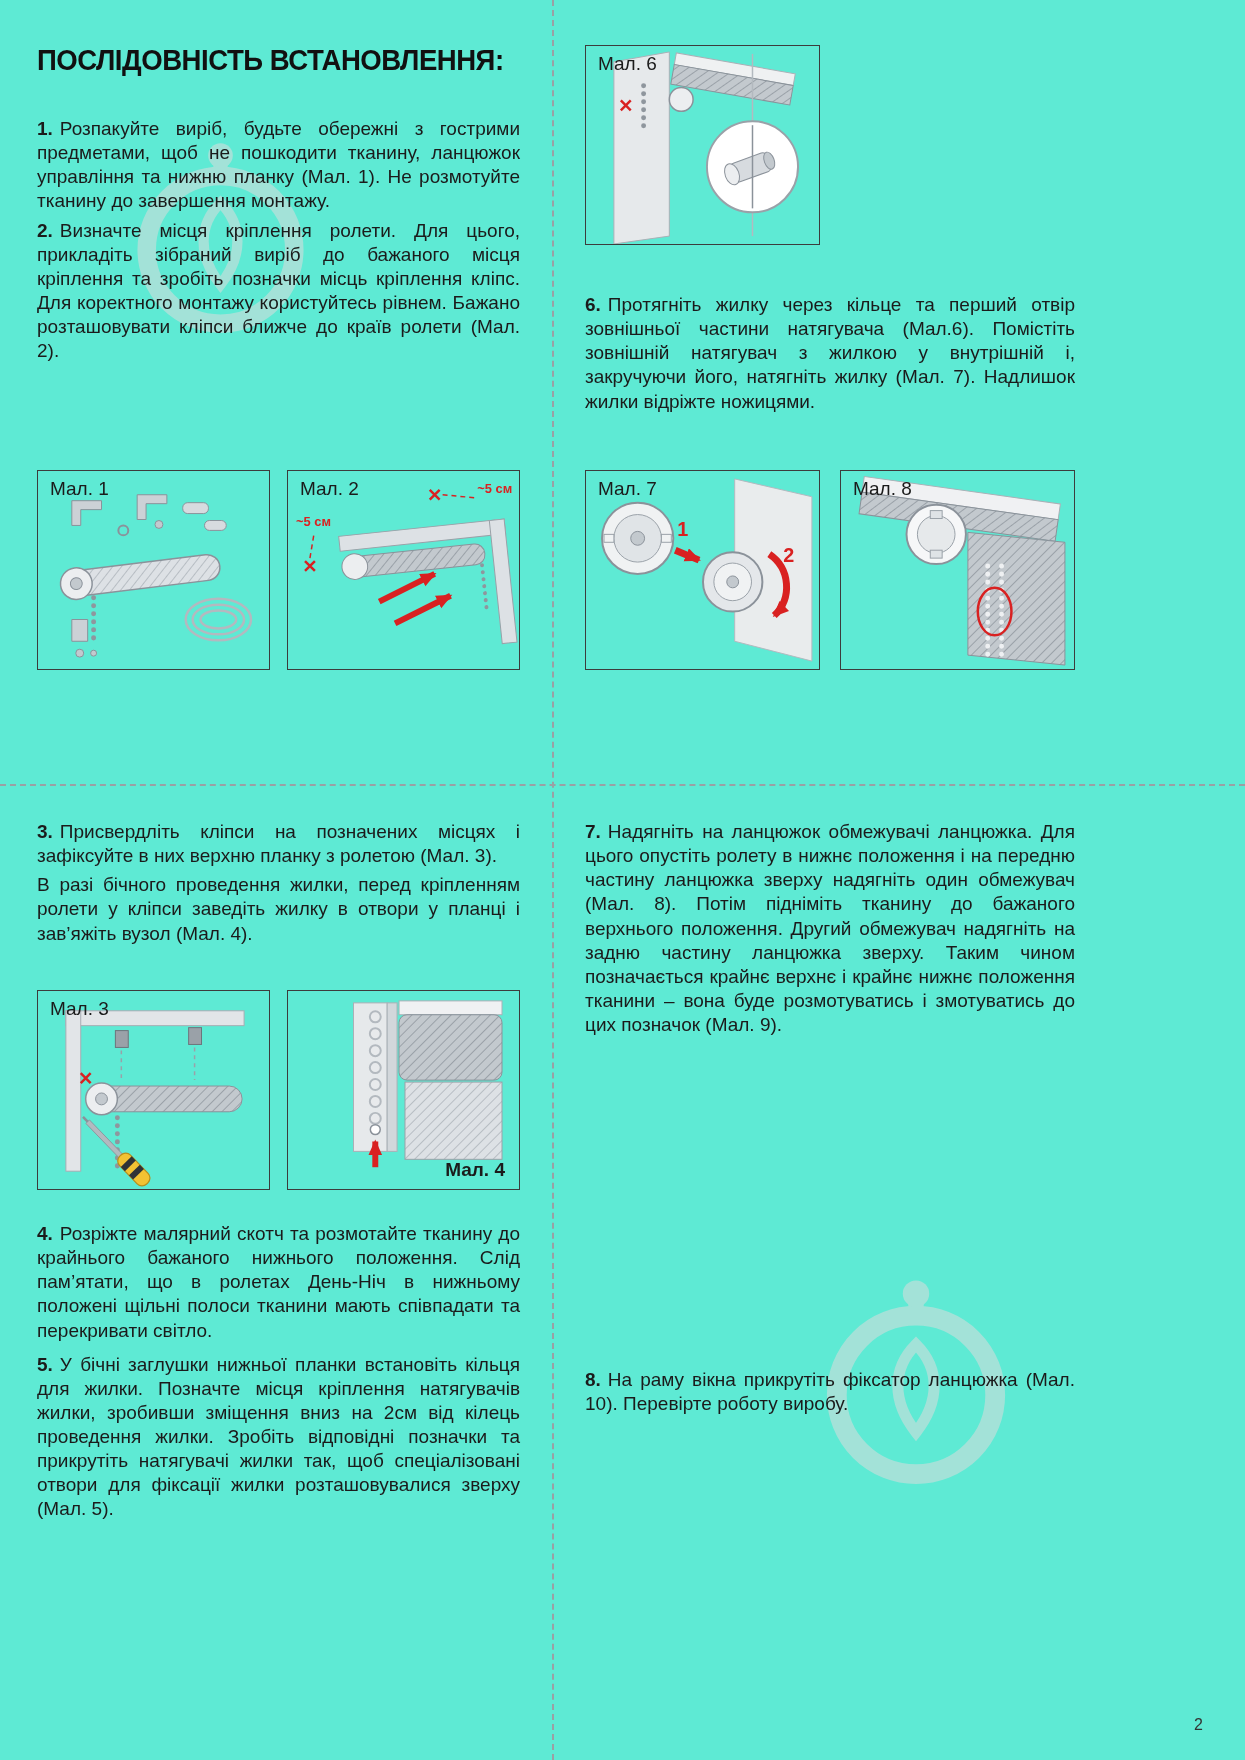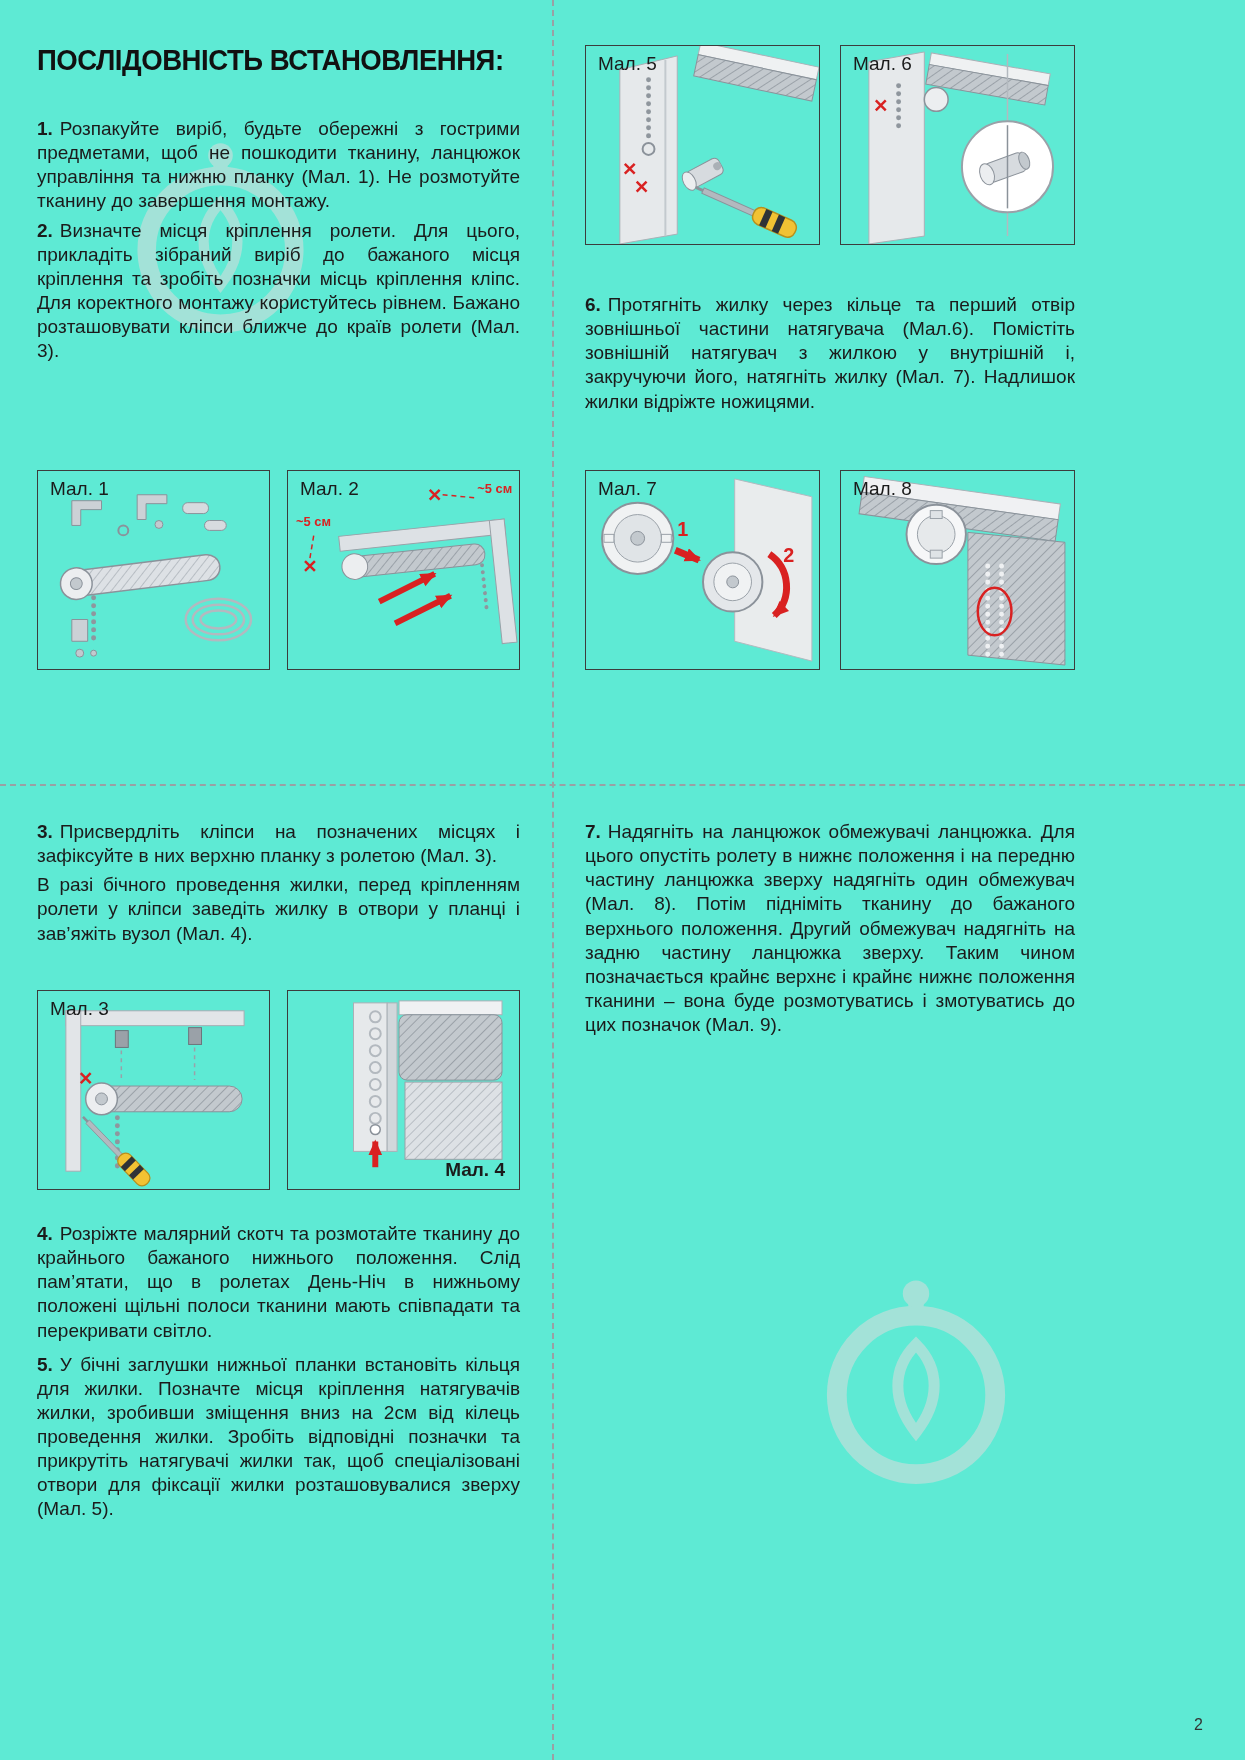--- a/index.html
+++ b/index.html
@@ -70,21 +70,21 @@
       <circle cx="50" cy="11" r="6" fill="#dcdcdc"></circle>
     </svg>
   </div>
 
   <div class="divider-v"></div>
   <div class="divider-h"></div>
 
   <div class="blk" style="left:37px;top:44px;width:483px">
     <h1 class="title">ПОСЛІДОВНІСТЬ ВСТАНОВЛЕННЯ:</h1>
     <p class="para"><span class="pnum">1.</span><span>Розпакуйте виріб, будьте обережні з гострими предметами, щоб не пошкодити тканину, ланцюжок управління та нижню планку (Мал. 1). Не розмотуйте тканину до завершення монтажу.</span></p>
-    <p class="para"><span class="pnum">2.</span><span>Визначте місця кріплення ролети. Для цього, прикладіть зібраний виріб до бажаного місця кріплення та зробіть позначки місць кріплення кліпс. Для коректного монтажу користуйтесь рівнем. Бажано розташовувати кліпси ближче до країв ролети (Мал. 3).</span></p>
+    <p class="para"><span class="pnum">2.</span><span>Визначте місця кріплення ролети. Для цього, прикладіть зібраний виріб до бажаного місця кріплення та зробіть позначки місць кріплення кліпс. Для коректного монтажу користуйтесь рівнем. Бажано розташовувати кліпси ближче до країв ролети (Мал. 2).</span></p>
   </div>
 
   <div class="blk figrow" style="left:37px;top:470px">
     <div class="figbox" style="width:233px;height:200px">
       <div class="figlabel">Мал. 1</div>
       <svg class="illus" viewBox="0 0 233 200">
         <path d="M34,30 h30 v9 h-21 v16 h-9 z" fill="#ccd1d6" stroke="#8b929a"></path>
         <path d="M100,24 h30 v9 h-21 v16 h-9 z" fill="#ccd1d6" stroke="#8b929a"></path>
         <rect x="146" y="32" width="26" height="11" rx="5" fill="#d7dbdf" stroke="#8b929a"></rect>
         <rect x="168" y="50" width="22" height="10" rx="5" fill="#d7dbdf" stroke="#8b929a"></rect>
@@ -122,41 +122,20 @@
         <line x1="156" y1="24" x2="188" y2="27" stroke="#d92121" stroke-width="1.5" stroke-dasharray="5 4"></line>
         <text x="191" y="22" fill="#d92121" font-size="13" font-weight="bold">~5 см</text>
         <use href="#xm" transform="translate(22,96)"></use>
         <line x1="22" y1="88" x2="26" y2="64" stroke="#d92121" stroke-width="1.5" stroke-dasharray="5 4"></line>
         <text x="8" y="56" fill="#d92121" font-size="13" font-weight="bold">~5 см</text>
       </svg>
     </div>
   </div>
 
   <div class="blk figrow g20" style="left:585px;top:45px">
-    <div class="figbox" style="width:235px;height:200px">
-      <div class="figlabel">Мал. 5</div>
-      <svg class="illus" viewBox="0 0 235 200">
-        <g transform="rotate(12 170 30)">
-          <rect x="110" y="8" width="122" height="13" fill="#eff1f2" stroke="#aab0b6"></rect>
-          <rect x="110" y="21" width="122" height="22" fill="url(#fabd)" stroke="#8b929a"></rect>
-        </g>
-        <polygon points="34,24 92,10 92,190 34,200" fill="#e6e9eb" stroke="#aab0b6"></polygon>
-        <line x1="80" y1="14" x2="80" y2="192" stroke="#c3c9ce" stroke-width="2"></line>
-        <line x1="63" y1="34" x2="63" y2="92" stroke="#8f969d" stroke-width="5" stroke-linecap="round" stroke-dasharray="0.1 8"></line>
-        <circle cx="63" cy="104" r="6" fill="none" stroke="#8b929a" stroke-width="2"></circle>
-        <use href="#xm" transform="translate(44,124)"></use>
-        <use href="#xm" transform="translate(56,142)"></use>
-        <g transform="rotate(-28 120 128)">
-          <rect x="102" y="119" width="36" height="18" rx="5" fill="#d7dbdf" stroke="#8b929a"></rect>
-          <ellipse cx="102" cy="128" rx="6" ry="10" fill="#eceef0" stroke="#8b929a"></ellipse>
-          <circle cx="134" cy="128" r="4" fill="#aab0b6"></circle>
-        </g>
-        <use href="#sdriver" transform="translate(118,146) rotate(24)"></use>
-      </svg>
-    </div>
     <div class="figbox" style="width:235px;height:200px">
       <div class="figlabel">Мал. 6</div>
       <svg class="illus" viewBox="0 0 235 200">
         <polygon points="28,16 84,6 84,192 28,200" fill="#e6e9eb" stroke="#aab0b6"></polygon>
         <g transform="rotate(10 130 28)">
           <rect x="88" y="14" width="122" height="12" fill="#eff1f2" stroke="#aab0b6"></rect>
           <rect x="88" y="26" width="122" height="20" fill="url(#fabd)" stroke="#8b929a"></rect>
         </g>
         <circle cx="96" cy="54" r="12" fill="#eceef0" stroke="#8b929a" stroke-width="1.5"></circle>
         <line x1="58" y1="40" x2="58" y2="88" stroke="#8f969d" stroke-width="5" stroke-linecap="round" stroke-dasharray="0.1 8"></line>
@@ -265,15 +244,18 @@
     <p class="para sp"><span class="pnum">5.</span><span>У бічні заглушки нижньої планки встановіть кільця для жилки. Позначте місця кріплення натягувачів жилки, зробивши зміщення вниз на 2см від кілець проведення жилки. Зробіть відповідні позначки та прикрутіть натягувачі жилки так, щоб спеціалізовані отвори для фіксації жилки розташовувалися зверху (Мал. 5).</span></p>
   </div>
 
   <div class="blk" style="left:585px;top:820px;width:490px">
     <p class="para"><span class="pnum">7.</span><span>Надягніть на ланцюжок обмежувачі ланцюжка. Для цього опустіть ролету в нижнє положення і на передню частину ланцюжка зверху надягніть один обмежувач (Мал. 8). Потім підніміть тканину до бажаного верхнього положення. Другий обмежувач надягніть на задню частину ланцюжка зверху. Таким чином позначається крайнє верхнє і крайнє нижнє положення тканини – вона буде розмотуватись і змотуватись до цих позначок (Мал. 9).</span></p>
   </div>
 
   <div class="blk figrow g20" style="left:585px;top:1100px">
   </div>
 
+  <div class="blk" style="left:585px;top:1368px;width:490px">
+    <p class="para"><span class="pnum">8.</span><span>На раму вікна прикрутіть фіксатор ланцюжка (Мал. 10). Перевірте роботу виробу.</span></p>
+  </div>
 
   <div class="pagenum">2</div>
 </div>
 
 </body></html>

